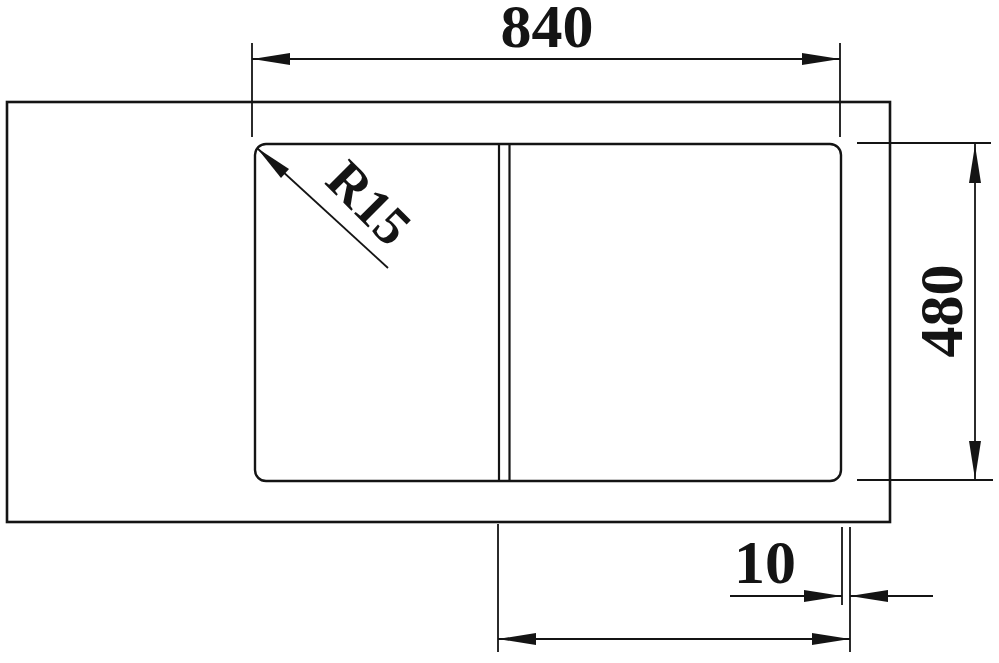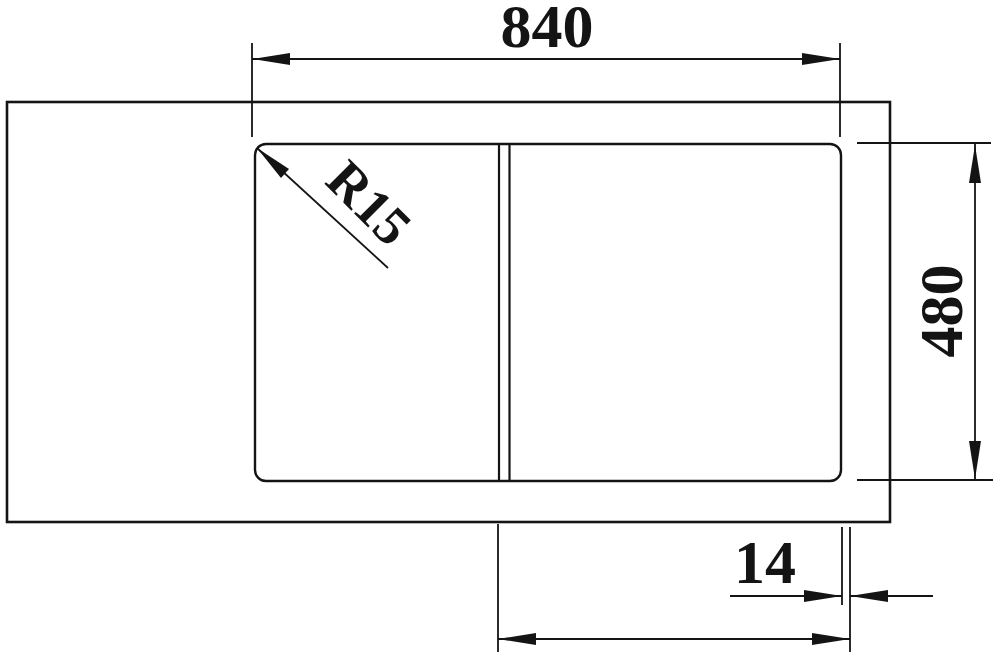--- a/index.html
+++ b/index.html
@@ -82,15 +82,15 @@
     </g>
   </svg>
 
   <div class="dim-label" style="left:547px; top:26px;">840</div>
 
   <div class="dim-label rot-ccw" style="left:941px; top:311px;">480</div>
 
   <div class="dim-label rot-45" style="left:369px; top:203px;">R15</div>
 
 
-  <div class="dim-label" style="left:765px; top:562px;">14</div>
+  <div class="dim-label" style="left:765px; top:562px;">10</div>
 
 </div>
 
 </body></html>

